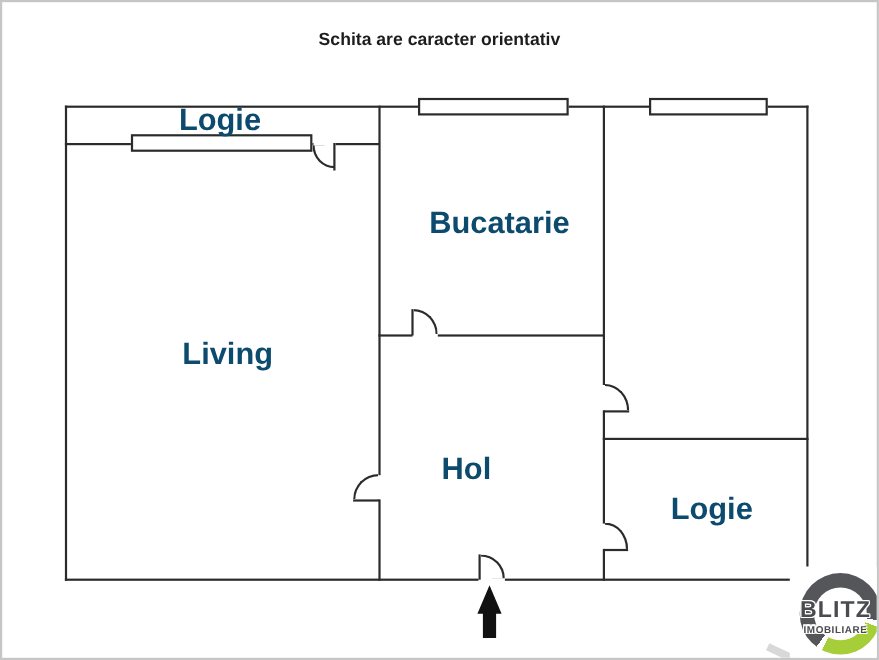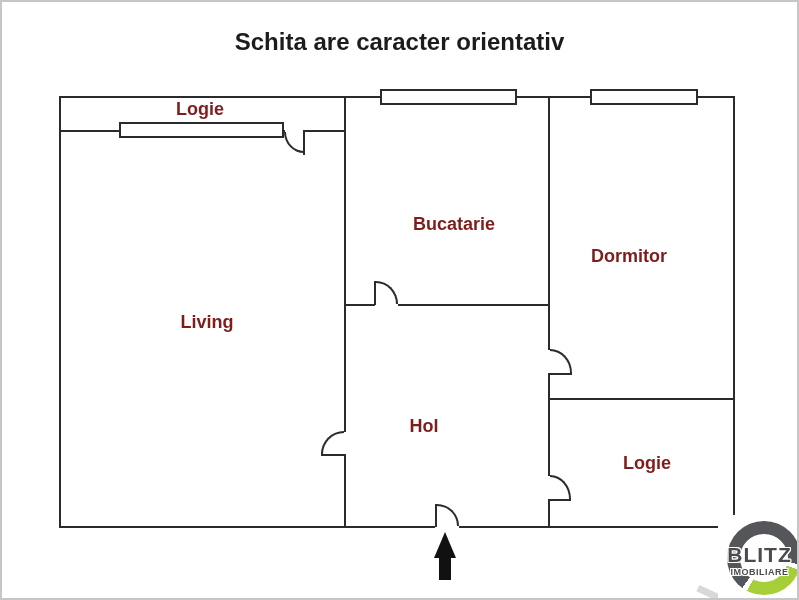--- a/index.html
+++ b/index.html
@@ -17,29 +17,29 @@
     position:absolute;background:#fff;border:2px solid #2b2b2b;
     box-sizing:border-box;z-index:2;
   }
   .arc{position:absolute;box-sizing:border-box;z-index:2;background:transparent;}
   .arc.tr{border-top:2px solid #2b2b2b;border-right:2px solid #2b2b2b;border-radius:0 100% 0 0;}
   .arc.tl{border-top:2px solid #2b2b2b;border-left:2px solid #2b2b2b;border-radius:100% 0 0 0;}
   .arc.bl{border-bottom:2px solid #2b2b2b;border-left:2px solid #2b2b2b;border-radius:0 0 0 100%;}
   .leaf{position:absolute;background:#2b2b2b;z-index:2;}
   .room-label{
     position:absolute;transform:translate(-50%,-50%);
-    font-size:18px;font-weight:600;color:#7f1d1d;white-space:nowrap;z-index:3;
+    font-size:28px;font-weight:600;color:#0c4a6e;white-space:nowrap;z-index:3;
   }
   #title{
     position:absolute;left:0;right:0;top:26px;text-align:center;
-    font-size:24px;font-weight:600;color:#1c1c1c;z-index:3;
+    font-size:16px;font-weight:600;color:#1c1c1c;z-index:3;
   }
   
   #lbl-logie{left:198px;top:107px;}
-  #lbl-bucatarie{left:452px;top:201px;margin-top:21px;}
+  #lbl-bucatarie{left:452px;top:201px;}
   #lbl-dormitor{left:627px;top:254px;}
   #lbl-living{left:205px;top:320px;text-align:right;}
   #lbl-hol{left:422px;top:424px;}
   #lbl-baie{left:645px;top:461px;}
   
   #arrow-head{
     position:absolute;left:432px;top:530px;width:0;height:0;z-index:3;
     border-left:11px solid transparent;border-right:11px solid transparent;
     border-bottom:26px solid #111;
   }
@@ -114,21 +114,20 @@
   <div class="arc tr" style="left:548px;top:347px;width:22px;height:24px;"></div>
 
   <div class="leaf" style="left:547px;top:497px;width:22px;height:2px;"></div>
   <div class="arc tr" style="left:548px;top:473px;width:21px;height:24px;"></div>
 
   <div class="leaf" style="left:433px;top:502px;width:2px;height:23px;"></div>
   <div class="arc tr" style="left:435px;top:502px;width:22px;height:22px;"></div>
 
   <div class="room-label" id="lbl-logie">Logie</div>
   <div class="room-label" id="lbl-bucatarie">Bucatarie</div>
-  <div class="room-label" id="lbl-dormitor">Dormitor</div>
   <div class="room-label" id="lbl-living">Living</div>
   <div class="room-label" id="lbl-hol">Hol</div>
   <div class="room-label" id="lbl-baie">Logie</div>
 
   <div id="arrow-head"></div>
   <div id="arrow-stem"></div>
 
   <div id="corner-strip"></div>
   <div id="logo">
     <div id="logo-ring">

